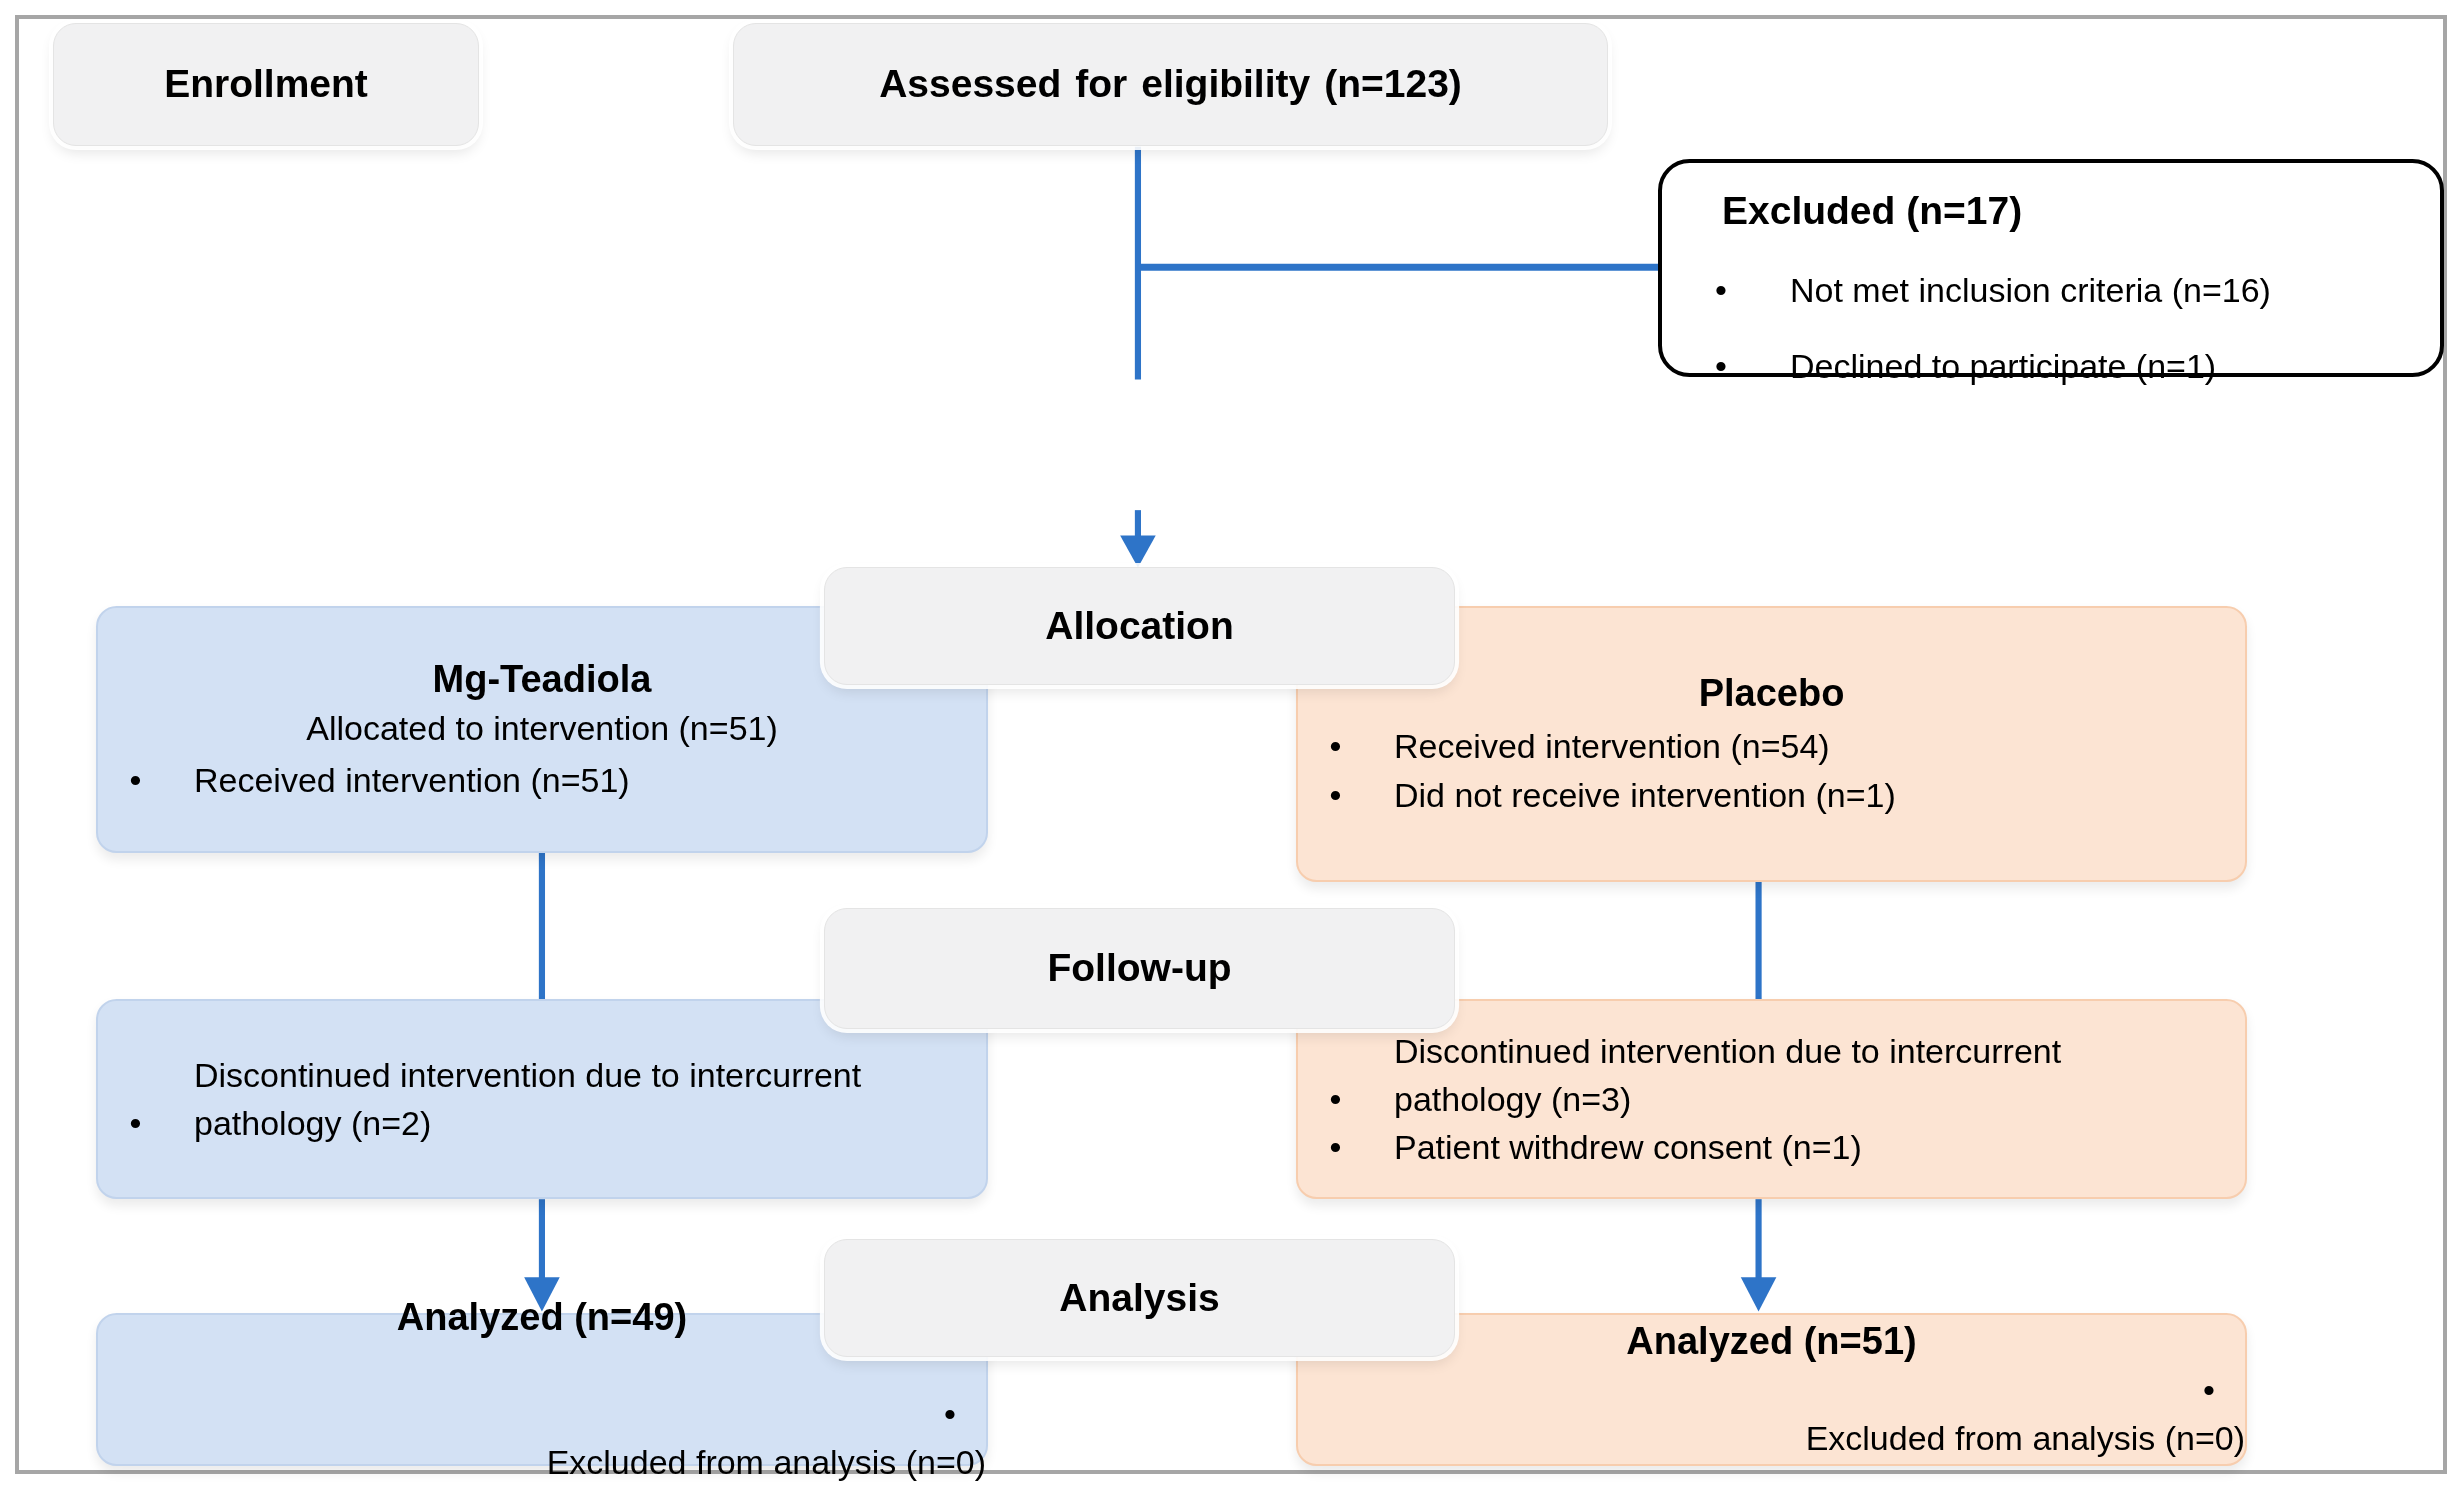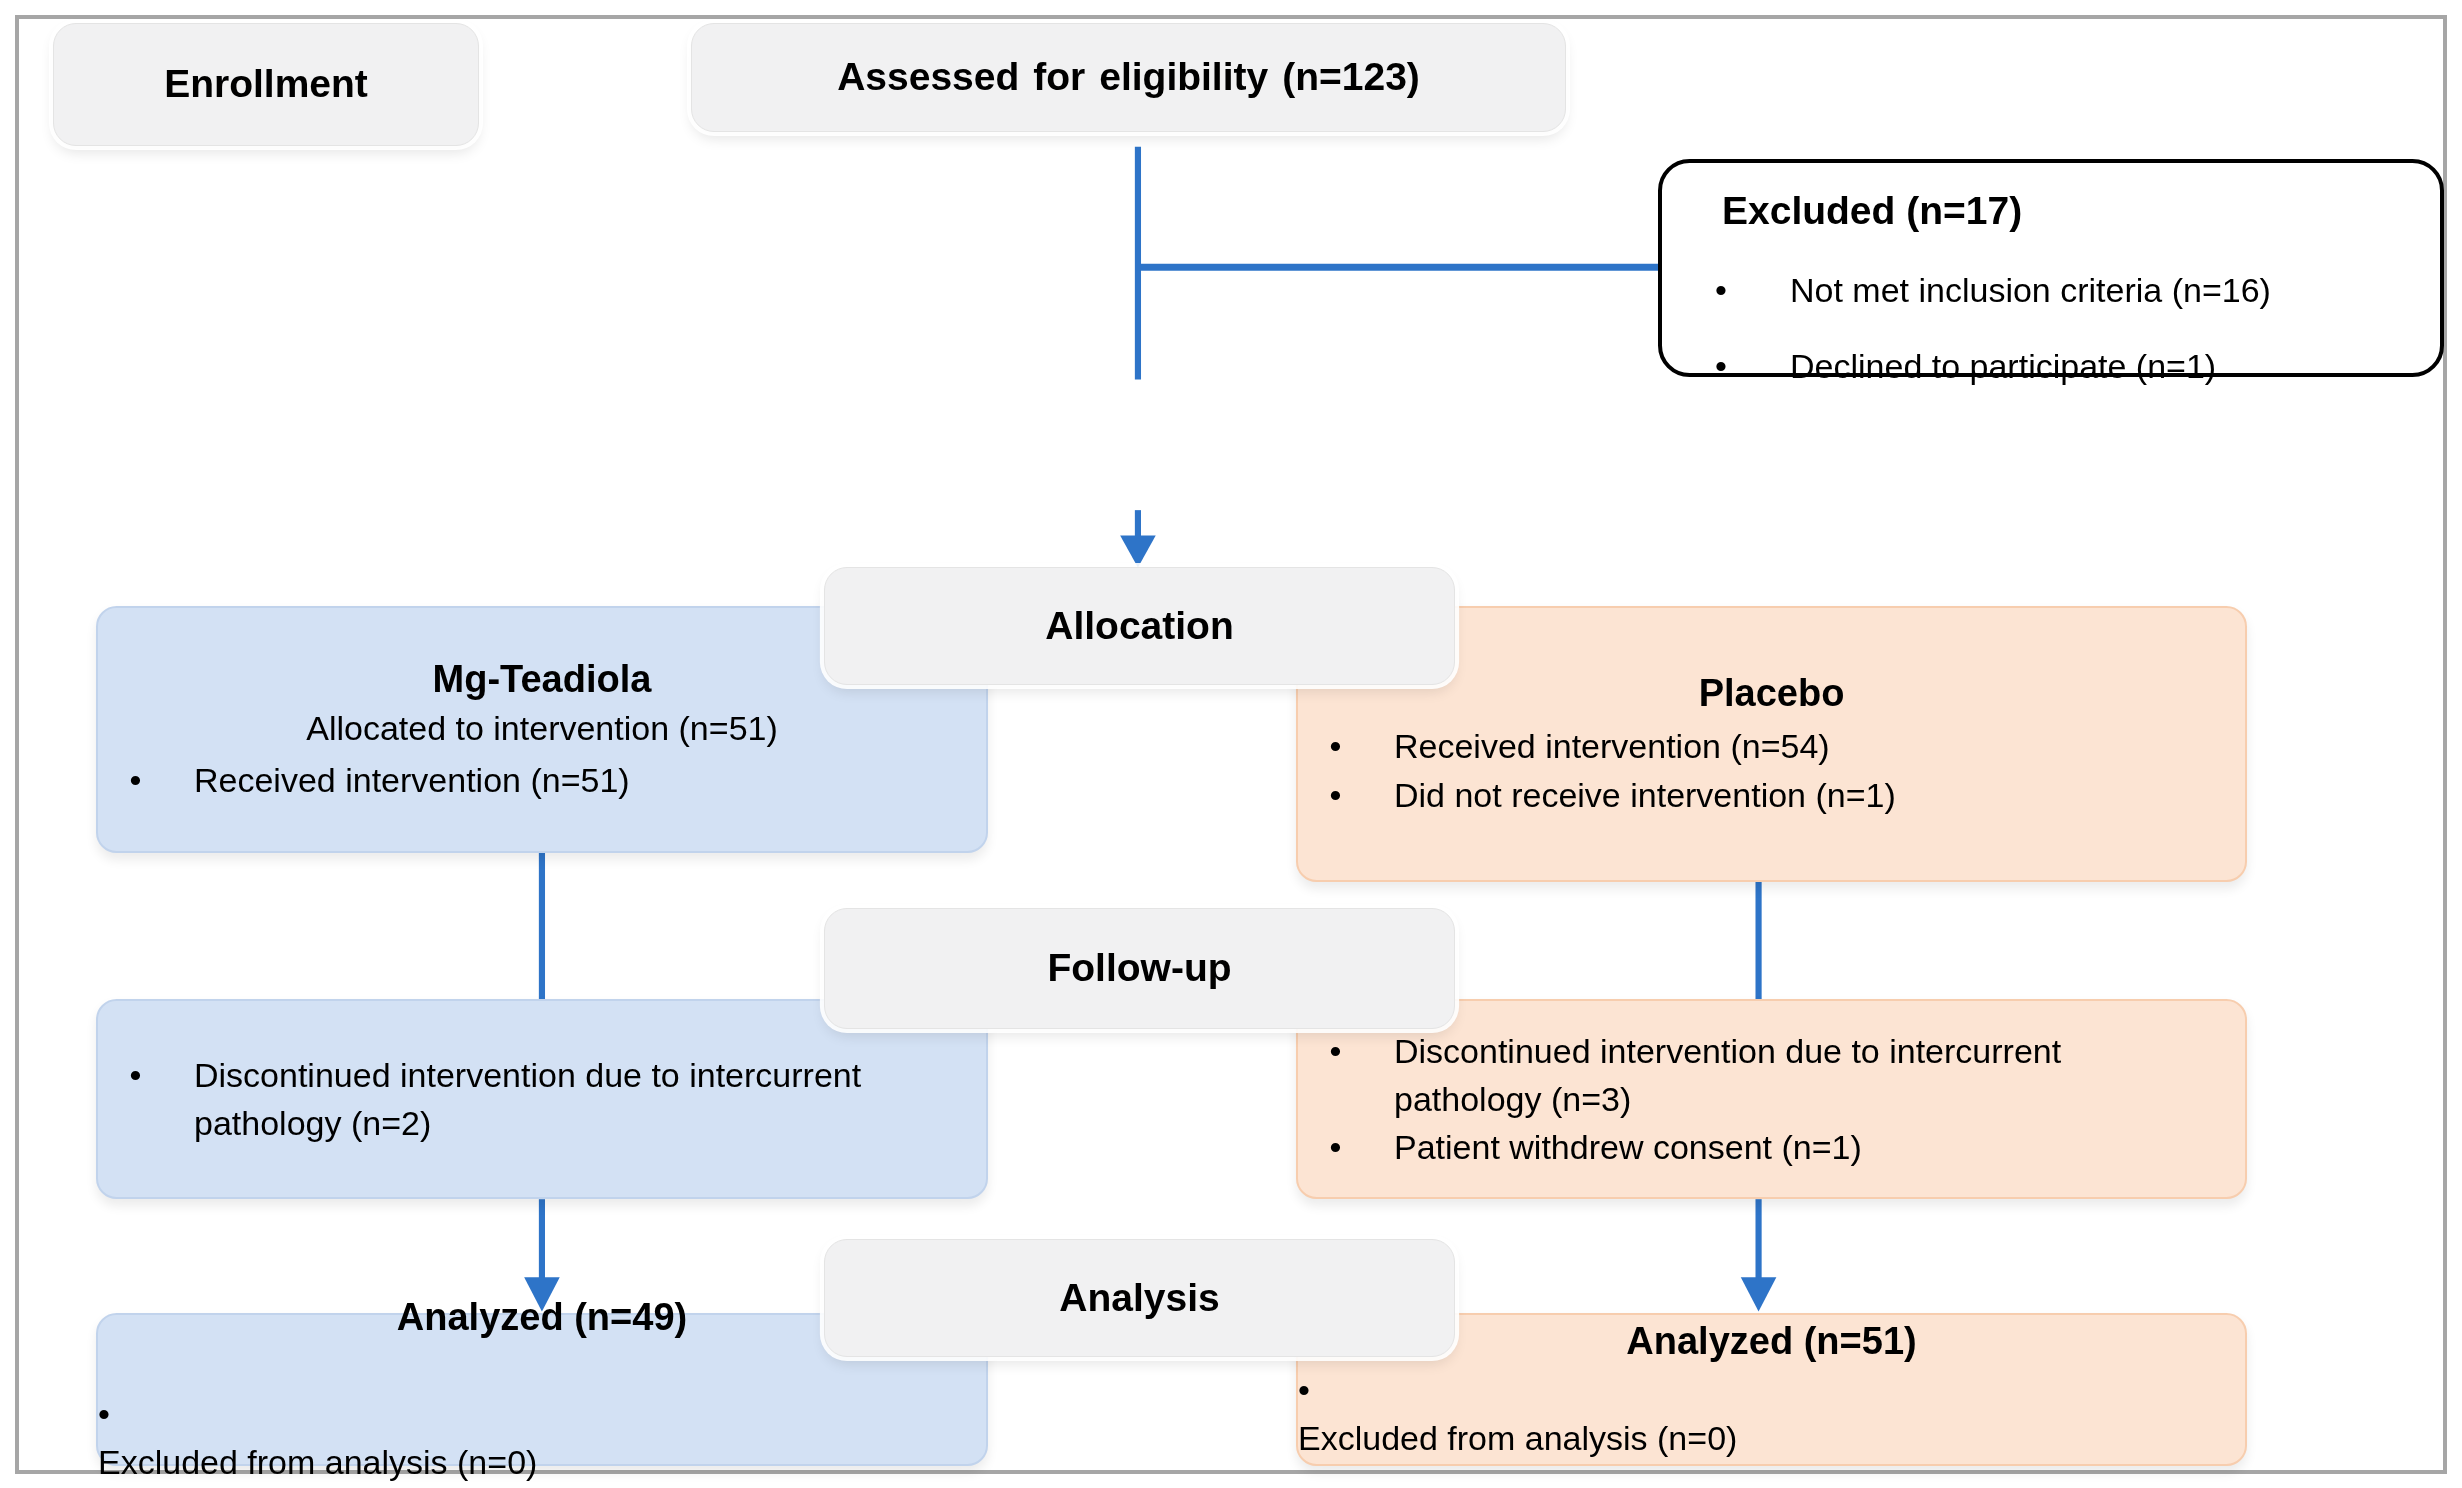--- a/index.html
+++ b/index.html
@@ -81,21 +81,21 @@
   }
 
   .line {
     font-size: 34px;
     text-align: center;
     line-height: 1.38;
     white-space: pre-wrap;
   }
 
   ul.blist { margin: 0; padding: 0; list-style: none; }
-  .bullet { display: flex; align-items: flex-start; font-size: 34px; line-height: 1.42; }
+  .bullet { display: flex; align-items: flex-end; font-size: 34px; line-height: 1.42; }
   .dot { flex: 0 0 96px; width: 96px; padding-left: 31.5px; }
   .dot::before { content: "\2022"; }
   .bullet .txt { flex: 1 1 auto; padding-right: 27px; }
 
   
   .callout .ex-title {
     font-size: 39px;
     font-weight: 700;
     text-align: left;
     padding-left: 33px;
@@ -129,21 +129,21 @@
     <line x1="792" y1="1752" x2="792" y2="1872" stroke="#2e74c8" stroke-width="9"></line>
     <polygon points="792,1916 766,1866 818,1866" fill="#2e74c8"></polygon>
     <line x1="2570" y1="1752" x2="2570" y2="1872" stroke="#2e74c8" stroke-width="9"></line>
     <polygon points="2570,1916 2544,1866 2596,1866" fill="#2e74c8"></polygon>
   </svg>
 
   <div class="node gray" style="left:53px; top:23px; width:426px; height:123px;">
     <div class="stage-title">Enrollment</div>
   </div>
 
-  <div class="node gray" style="left:691px; top:23px; width:875px; height:109px;">
+  <div class="node gray" style="left:733px; top:23px; width:875px; height:123px;">
     <div class="stage-title">Assessed for eligibility (n=123)</div>
   </div>
 
   <div class="node callout" style="left:1658px; top:159px; width:786px; height:218px;">
     <div class="ex-title">Excluded (n=17)</div>
     <ul class="blist">
       <li class="bullet">
         <span class="dot"></span>
         <span class="txt">Not met inclusion criteria (n=16)</span>
       </li>

